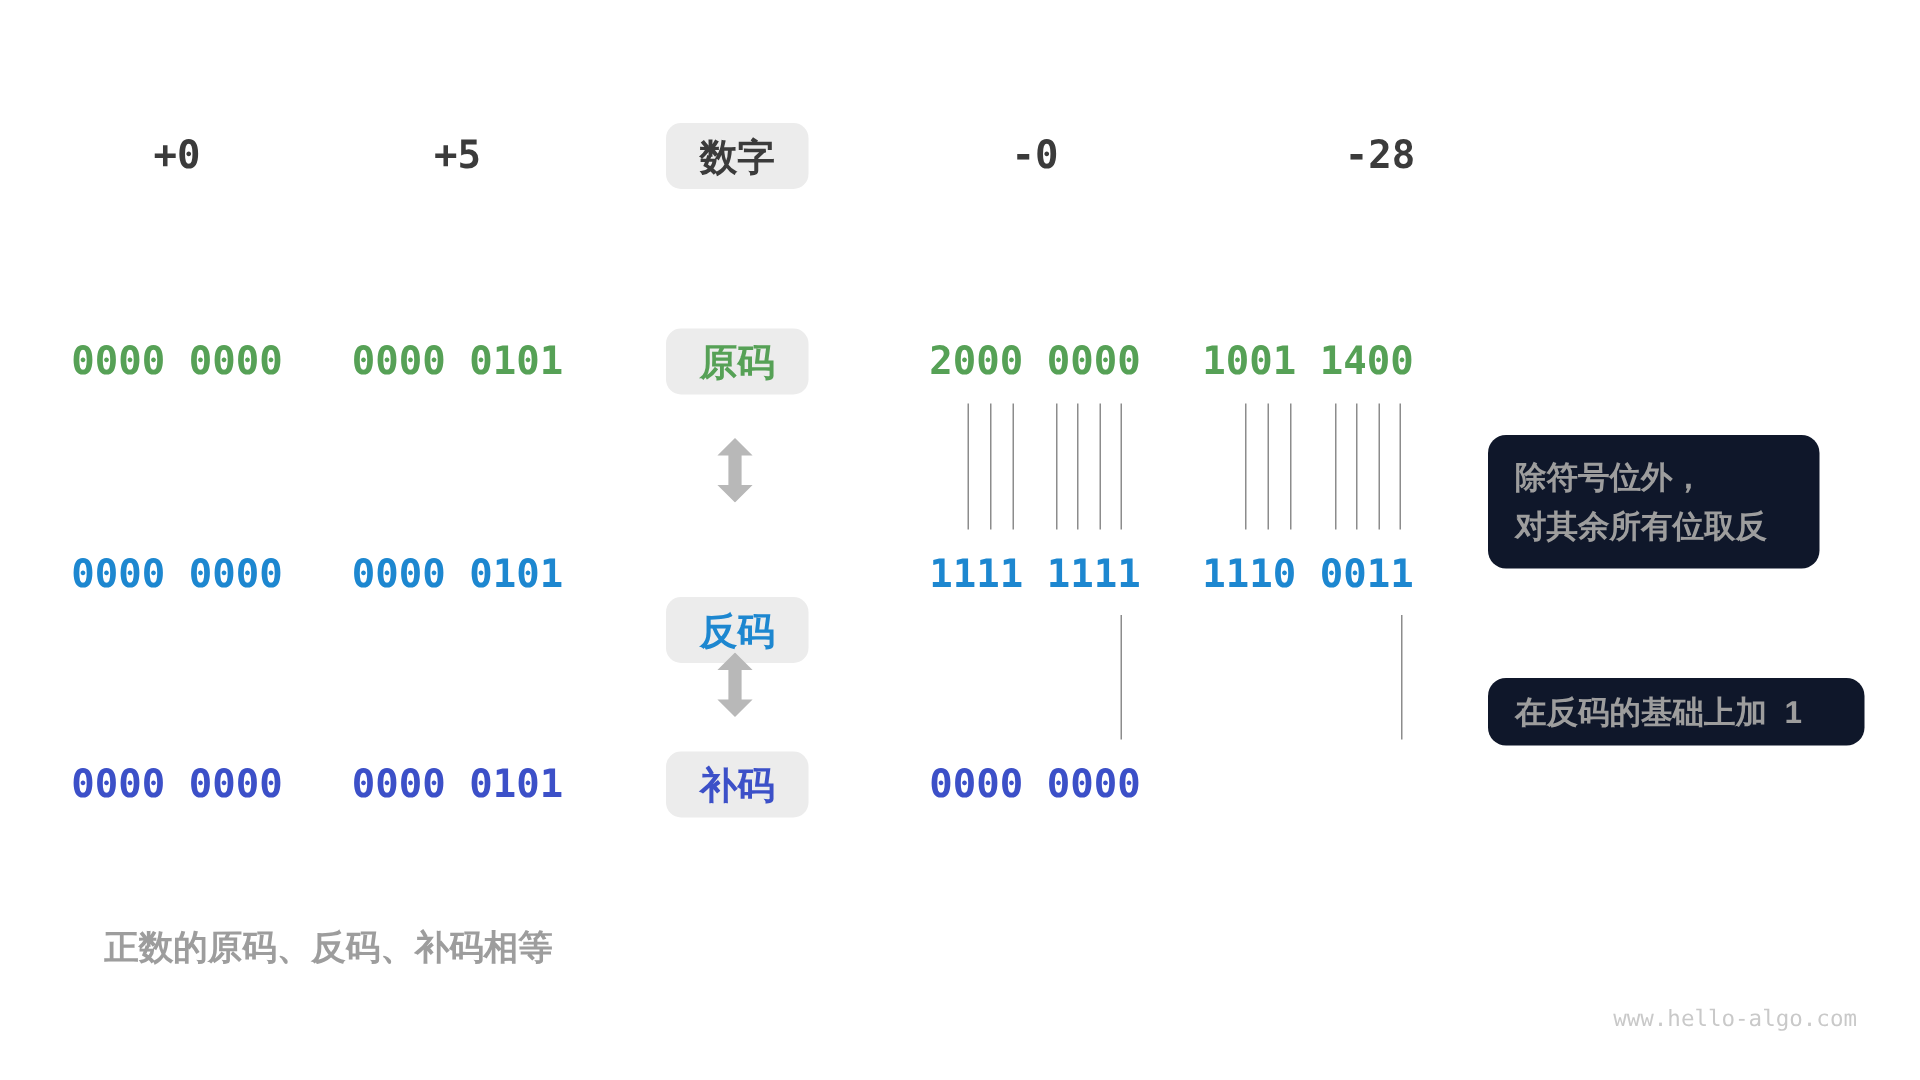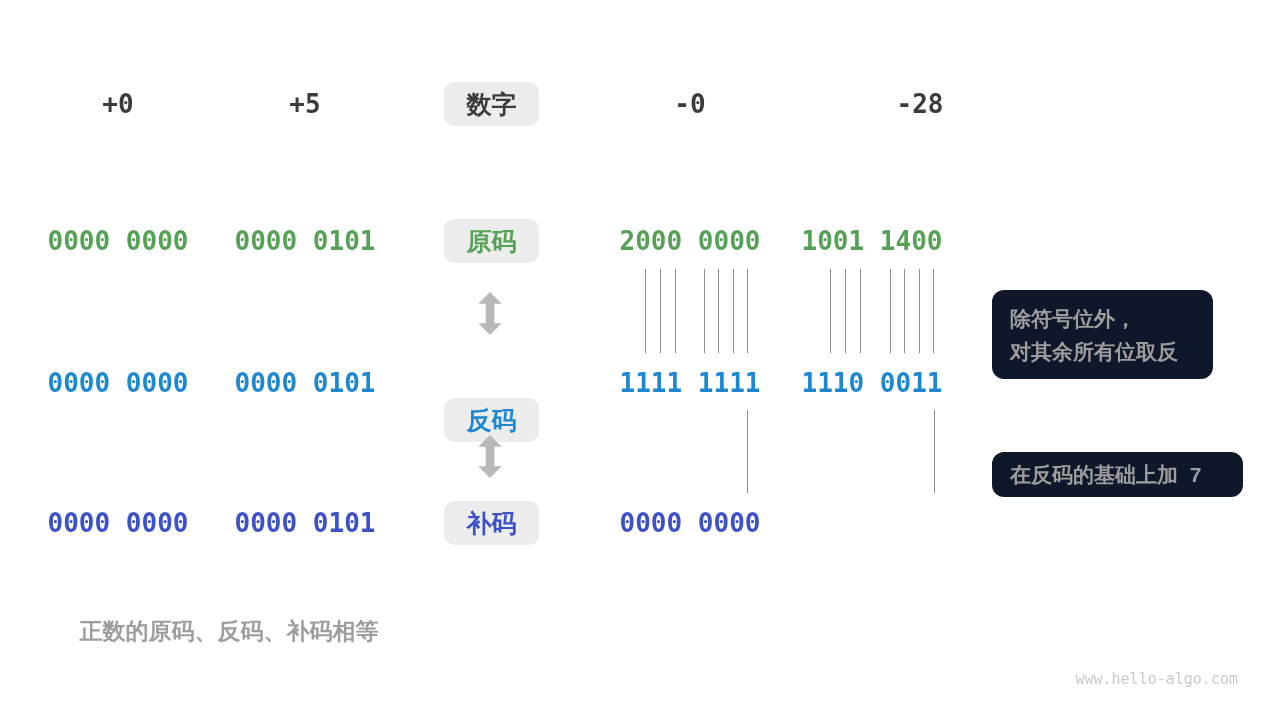--- a/index.html
+++ b/index.html
@@ -106,24 +106,24 @@
   <div class="mono row-ones" style="left:690px; top:366px;">1111 1111</div>
   <div class="mono row-ones" style="left:872px; top:366px;">1110 0011</div>
 
   <div class="vline short" style="left:747px;"></div>
   <div class="vline short" style="left:934px;"></div>
 
   <svg class="arrow arrow-2" viewBox="0 0 26 44">
     <path fill="#b8b8b8" d="M13 0 L25 12 H17.5 V32 H25 L13 44 L1 32 H8.5 V12 H1 Z"></path>
   </svg>
 
-  <div class="note note-2">在反码的基础上加  7</div>
+  <div class="note note-2">在反码的基础上加  1</div>
 
   <div class="mono row-twos" style="left:118px; top:506px;">0000 0000</div>
   <div class="mono row-twos" style="left:305px; top:506px;">0000 0101</div>
   <div class="tag indigo" style="top:501px;">补码</div>
   <div class="mono row-twos" style="left:690px; top:506px;">0000 0000</div>
 
-  <div class="caption" style="left:229px;">正数的原码、反码、补码相等</div>
+  <div class="caption" style="left:219px;">正数的原码、反码、补码相等</div>
 
   <div class="watermark">www.hello-algo.com</div>
 
 </div>
 
 </body></html>

